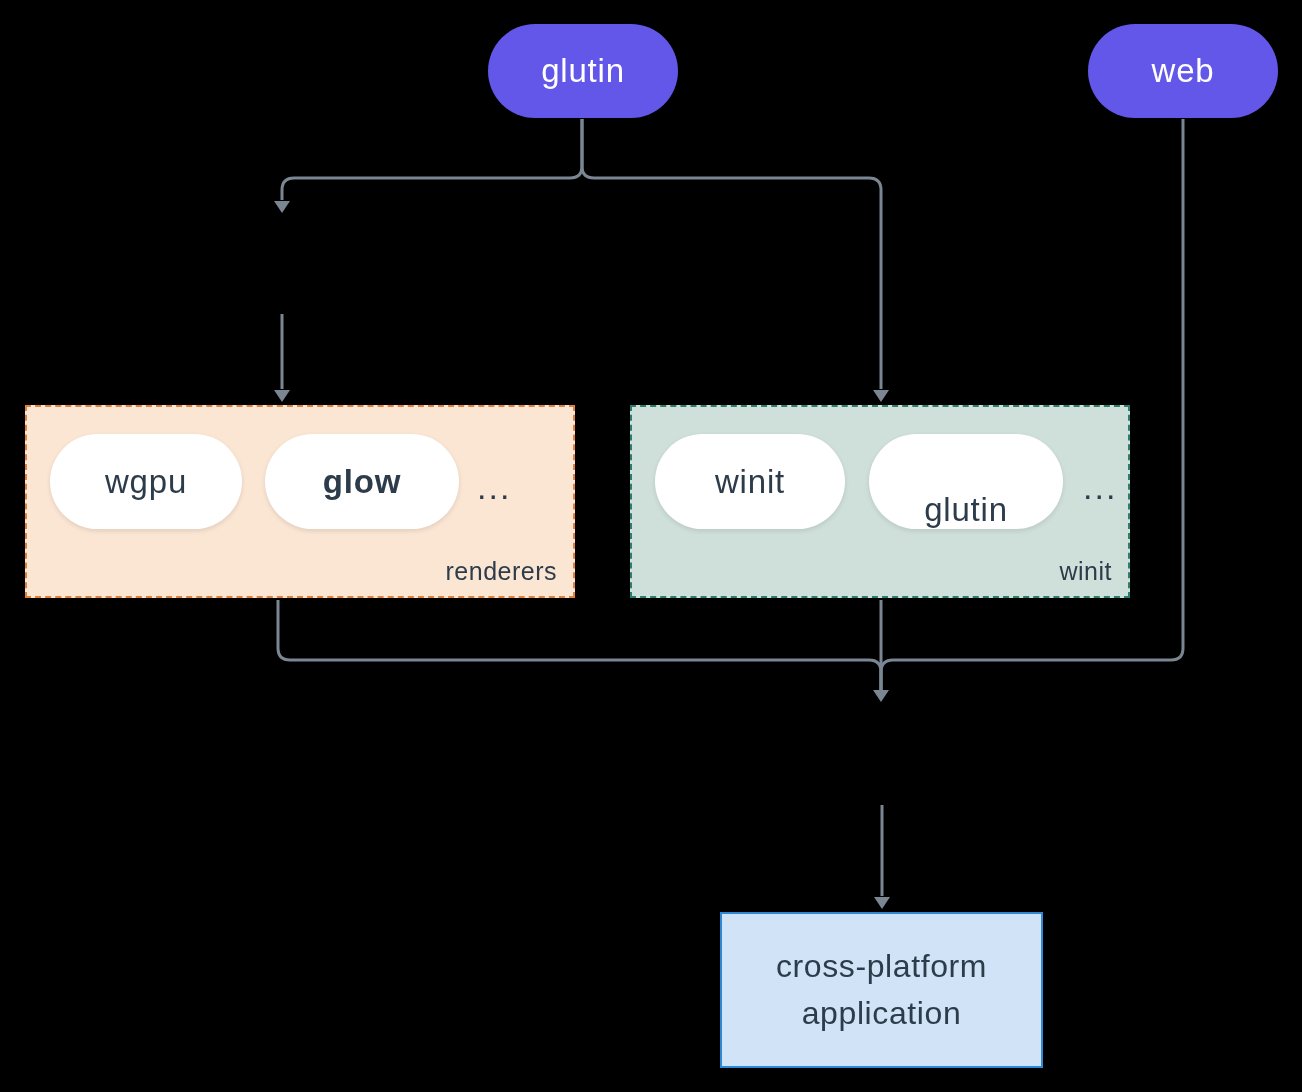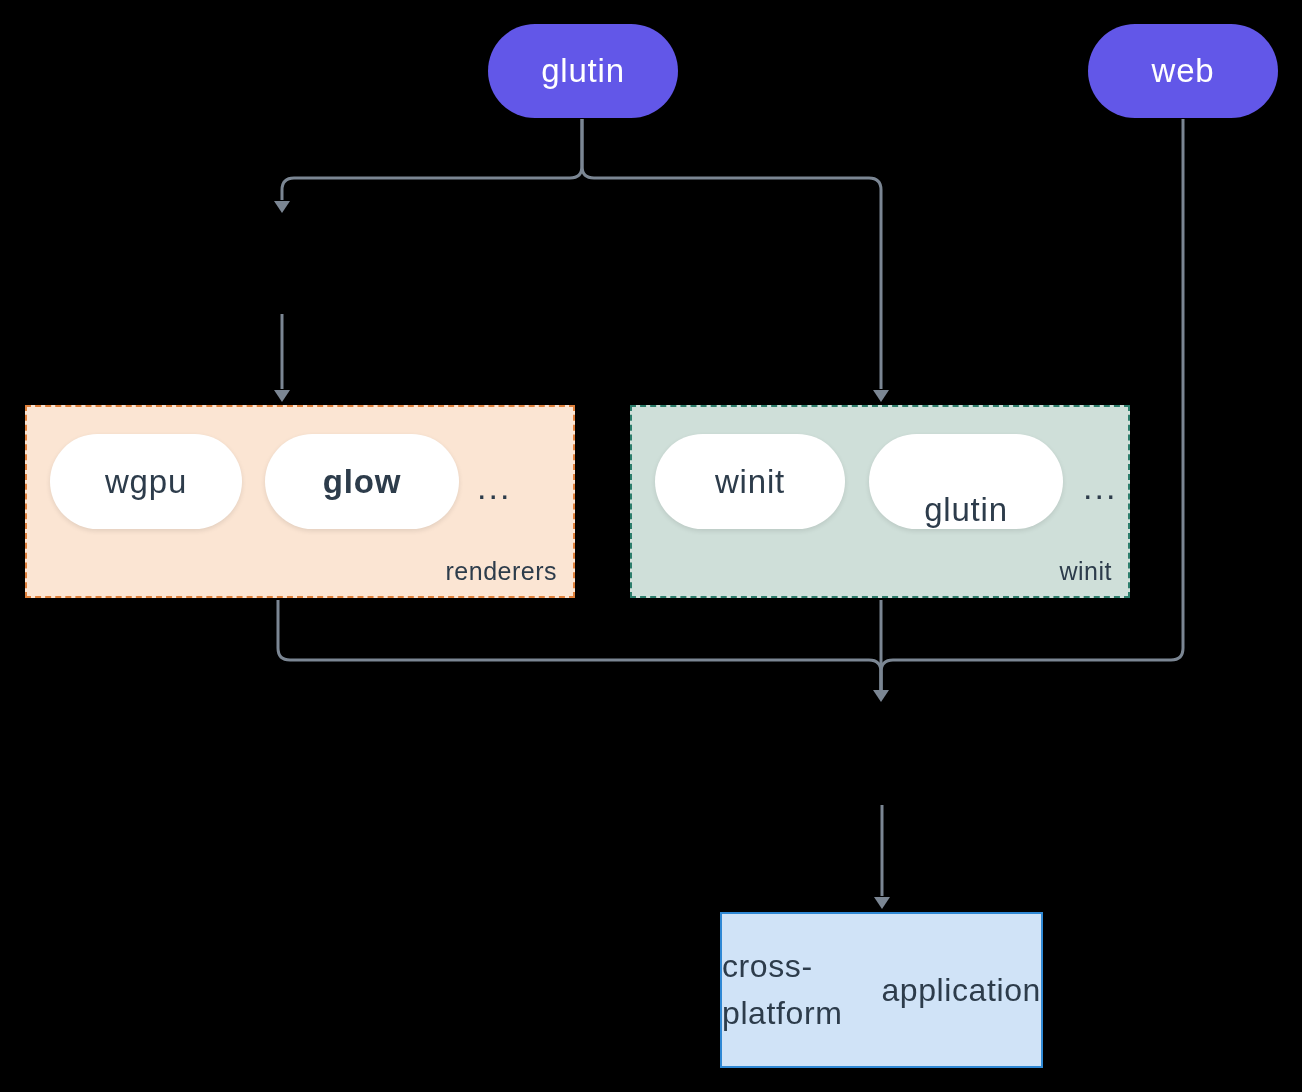--- a/index.html
+++ b/index.html
@@ -94,21 +94,21 @@
     letter-spacing:0.5px;
     color:var(--dark);
   }
   .app-box{
     position:absolute;
     left:720px;top:912px;
     width:323px;height:156px;
     background:var(--app-bg);
     border:2px solid var(--app-border);
     display:flex;
-    flex-direction:row;
+    flex-direction:column;
     align-items:center;
     justify-content:center;
     color:var(--dark);
     font-size:32px;
     letter-spacing:0.6px;
     line-height:47px;
   }
 </style>
 </head>
 <body>

